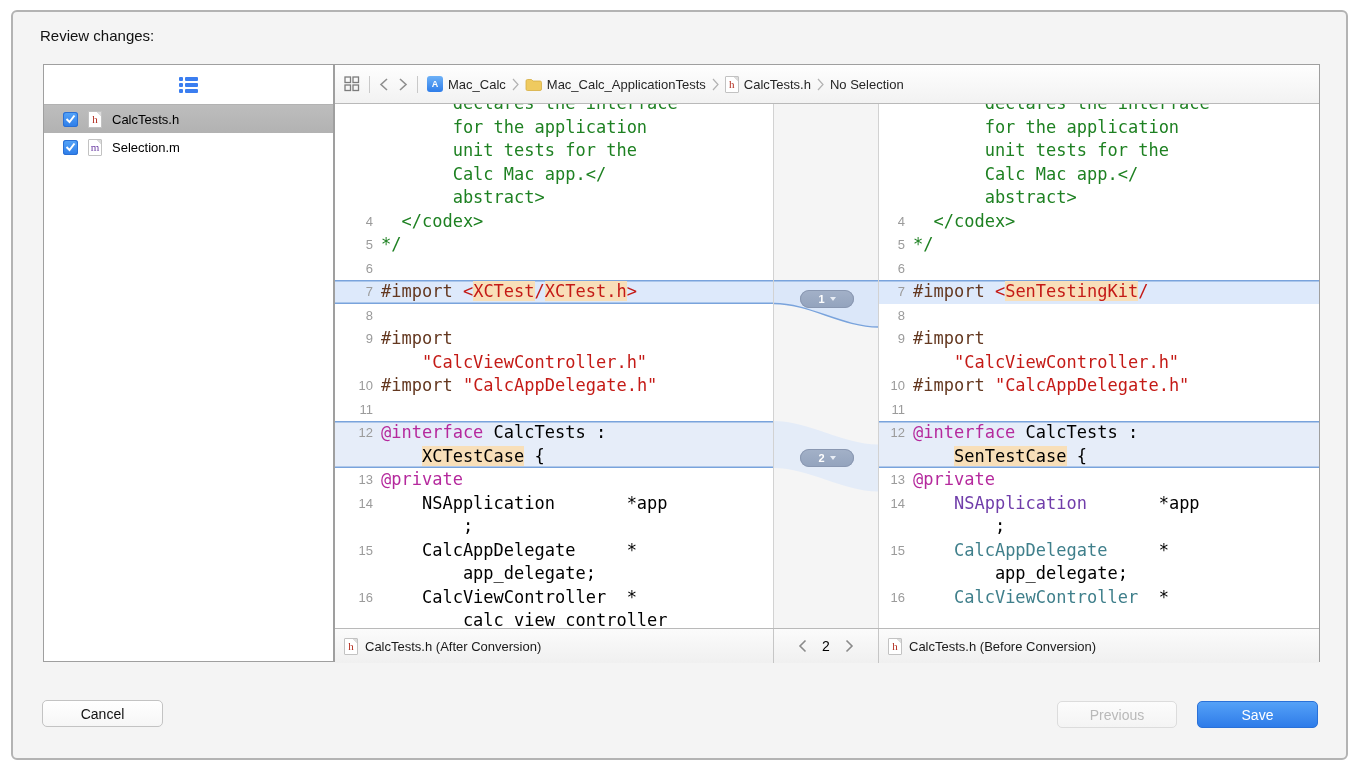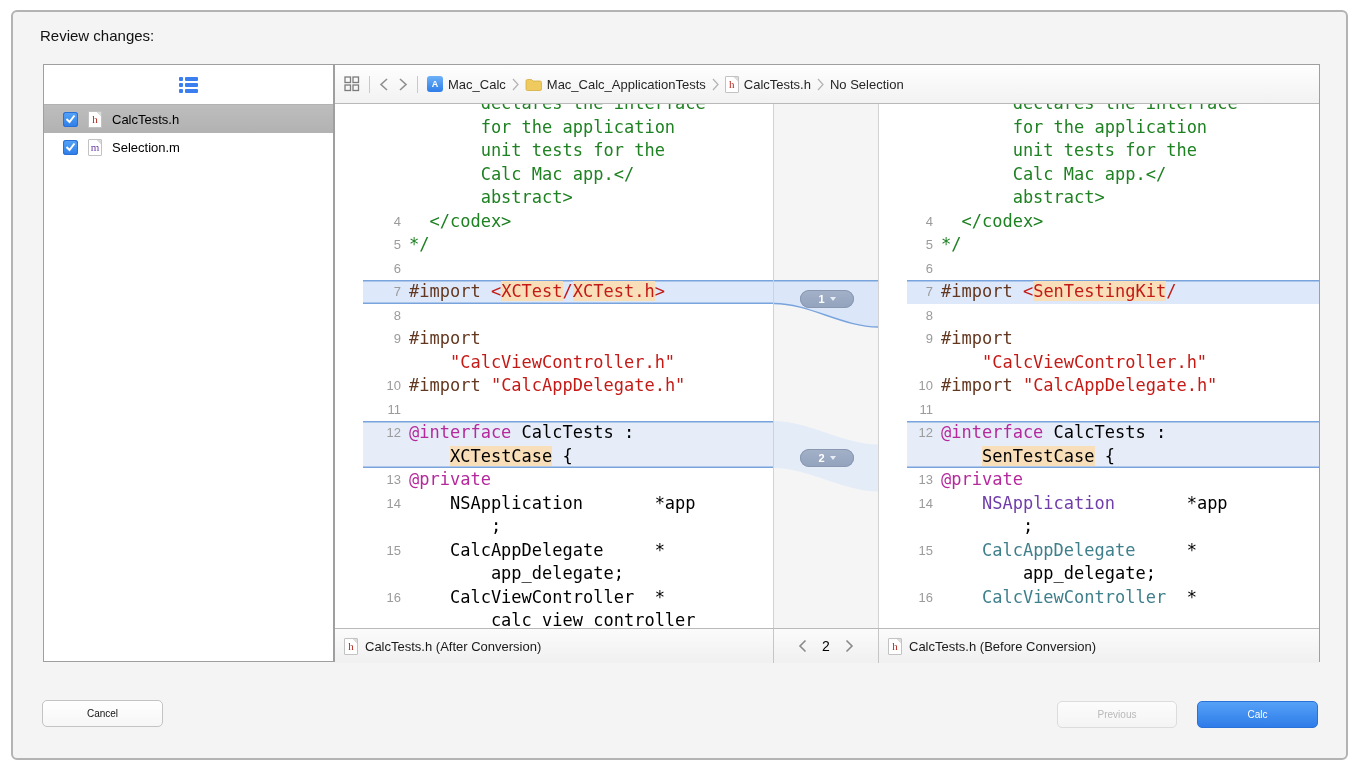--- a/index.html
+++ b/index.html
@@ -49,21 +49,21 @@
              font-weight:bold;display:flex;align-items:center;justify-content:center;}
   .crumbs{display:flex;align-items:center;gap:6px;}
 
   
   .code-wrap{position:absolute;top:39px;left:0;width:984px;height:524px;}
   .pane{position:absolute;top:0;height:524px;overflow:hidden;background:#fff;}
   .pane-left{left:0;width:438px;}
   .pane-right{left:544px;width:440px;}
   .gutter{position:absolute;top:0;left:438px;width:106px;height:524px;background:#f5f5f5;
           border-left:1px solid #d2d2d2;border-right:1px solid #d2d2d2;box-sizing:border-box;}
-  .code-scroll{margin-top:-12px;padding-left:28px;}
+  .code-scroll{margin-top:-12px;}
   .crow{display:flex;height:23.5px;line-height:23.5px;white-space:pre;}
   .ln{flex:0 0 38px;text-align:right;padding-right:8px;font-size:13px;color:#9b9b9b;}
   .pane-right .ln{flex:0 0 26px;}
   .ct{font-family:"DejaVu Sans Mono",monospace;font-size:17px;}
   .cm{color:#1e8122;} .pp{color:#643820;} .str{color:#c41a16;}
   .kw{color:#b5299d;margin-top:48px;} .pl{color:#000;text-align:right;} .cls-p{color:#703daa;} .cls-t{color:#3f7f8b;}
   .hl{background:#f8dfb9;}
   .band-sel{background:#dde9fb;}
   .band-plain{background:#e6edf9;}
   .pos-single{box-shadow:inset 0 1.5px 0 #79a3dc, inset 0 -1.5px 0 #79a3dc;}
@@ -82,21 +82,21 @@
                background:linear-gradient(#fbfbfb,#f0f0f0);border-top:1px solid #b9b9b9;
                box-sizing:border-box;display:flex;}
   .df-sec{display:flex;align-items:center;font-size:13px;color:#1a1a1a;gap:7px;}
   .df-left{width:438px;padding-left:9px;box-sizing:border-box;}
   .df-center{width:106px;justify-content:center;gap:15px;
              border-left:1px solid #c6c6c6;border-right:1px solid #c6c6c6;box-sizing:border-box;}
   .df-right{flex:1;padding-left:9px;}
   .nav-num{font-size:14px;color:#000;}
 
   
-  .btn{position:absolute;height:27px;border-radius:5px;font-size:10px;
+  .btn{position:absolute;height:27px;border-radius:5px;font-size:14px;
        display:flex;align-items:center;justify-content:center;box-sizing:border-box;}
   .btn-cancel{left:42px;top:700px;width:121px;background:linear-gradient(#ffffff,#f6f6f6);
               border:1px solid #c3c3c3;color:#111;}
   .btn-prev{left:1057px;top:701px;width:120px;background:linear-gradient(#fcfcfc,#f4f4f4);
             border:1px solid #dcdcdc;color:#b9b9b9;}
   .btn-save{left:1197px;top:701px;width:121px;background:linear-gradient(#55a1f7,#2e7ce9);
             border:1px solid #2a71d8;color:#fff;}
   .chev{display:block;}
 </style>
 </head>
@@ -282,13 +282,13 @@
     </div>
     <div class="df-sec df-right">
       <span class="doc-icon h">h</span>
       <span>CalcTests.h (Before Conversion)</span>
     </div>
   </div>
 </div>
 
 <div class="btn btn-cancel">Cancel</div>
 <div class="btn btn-prev">Previous</div>
-<div class="btn btn-save">Calc</div>
+<div class="btn btn-save">Save</div>
 
 </body></html>

